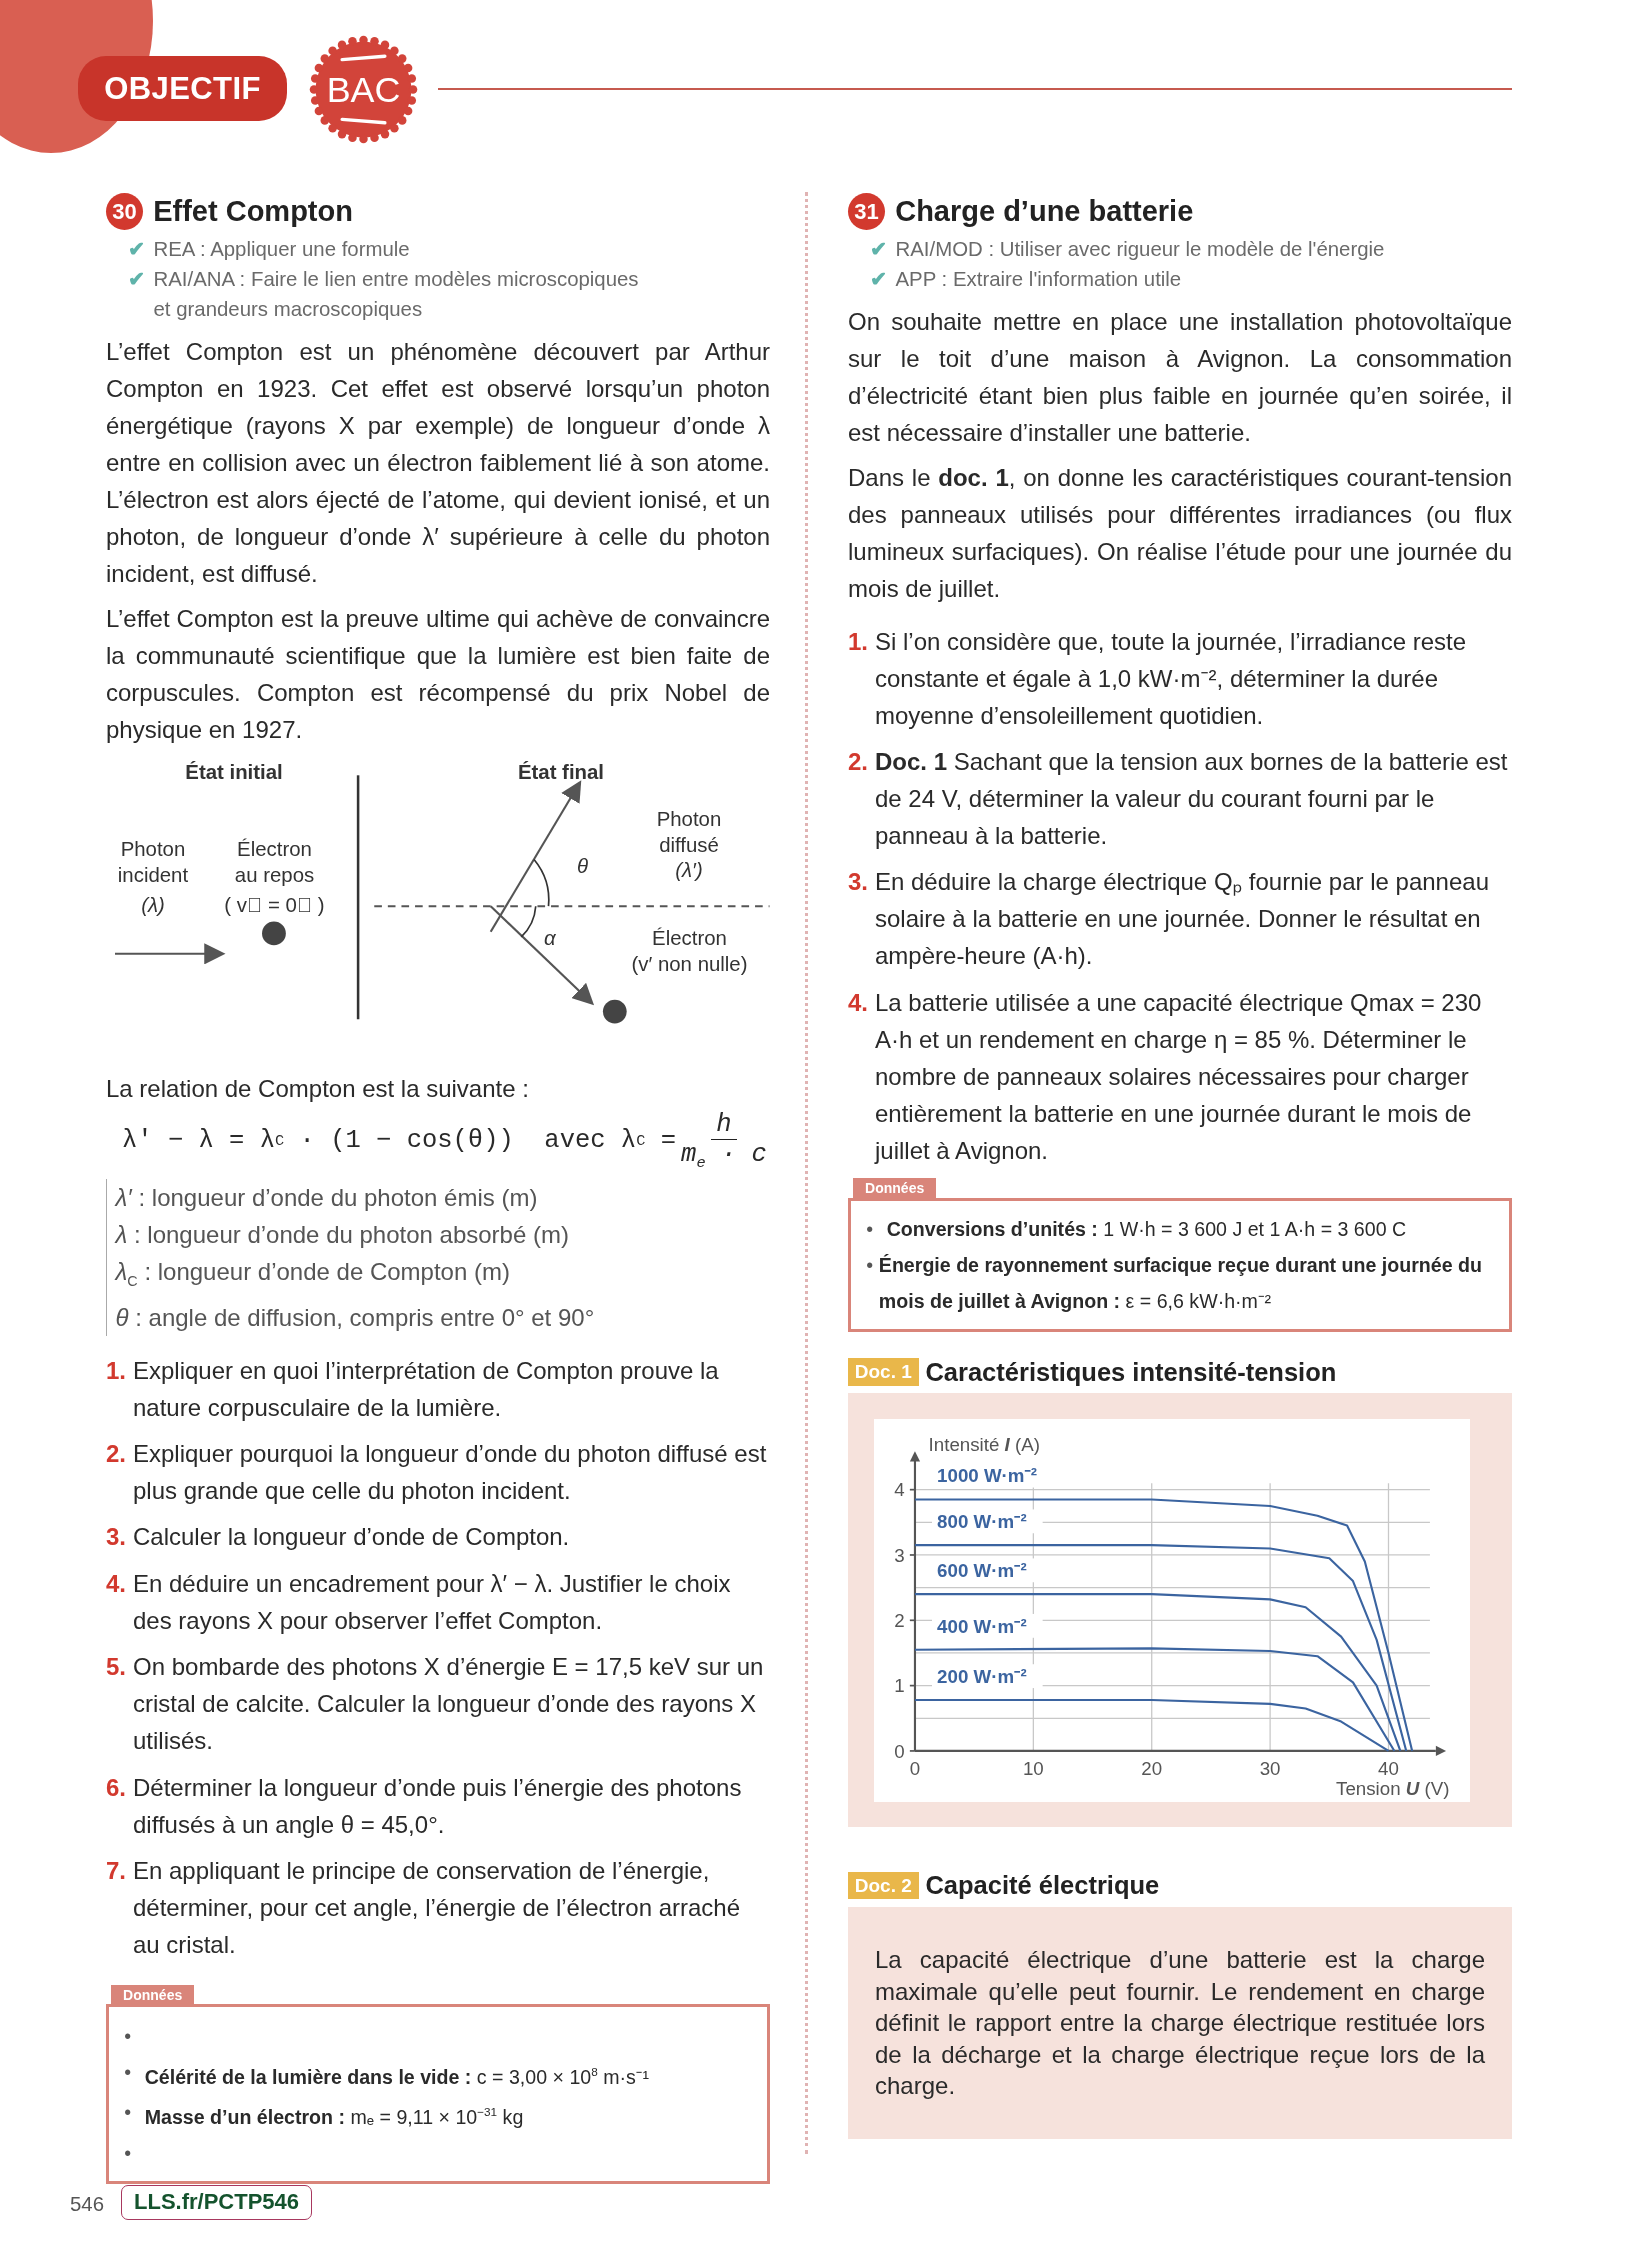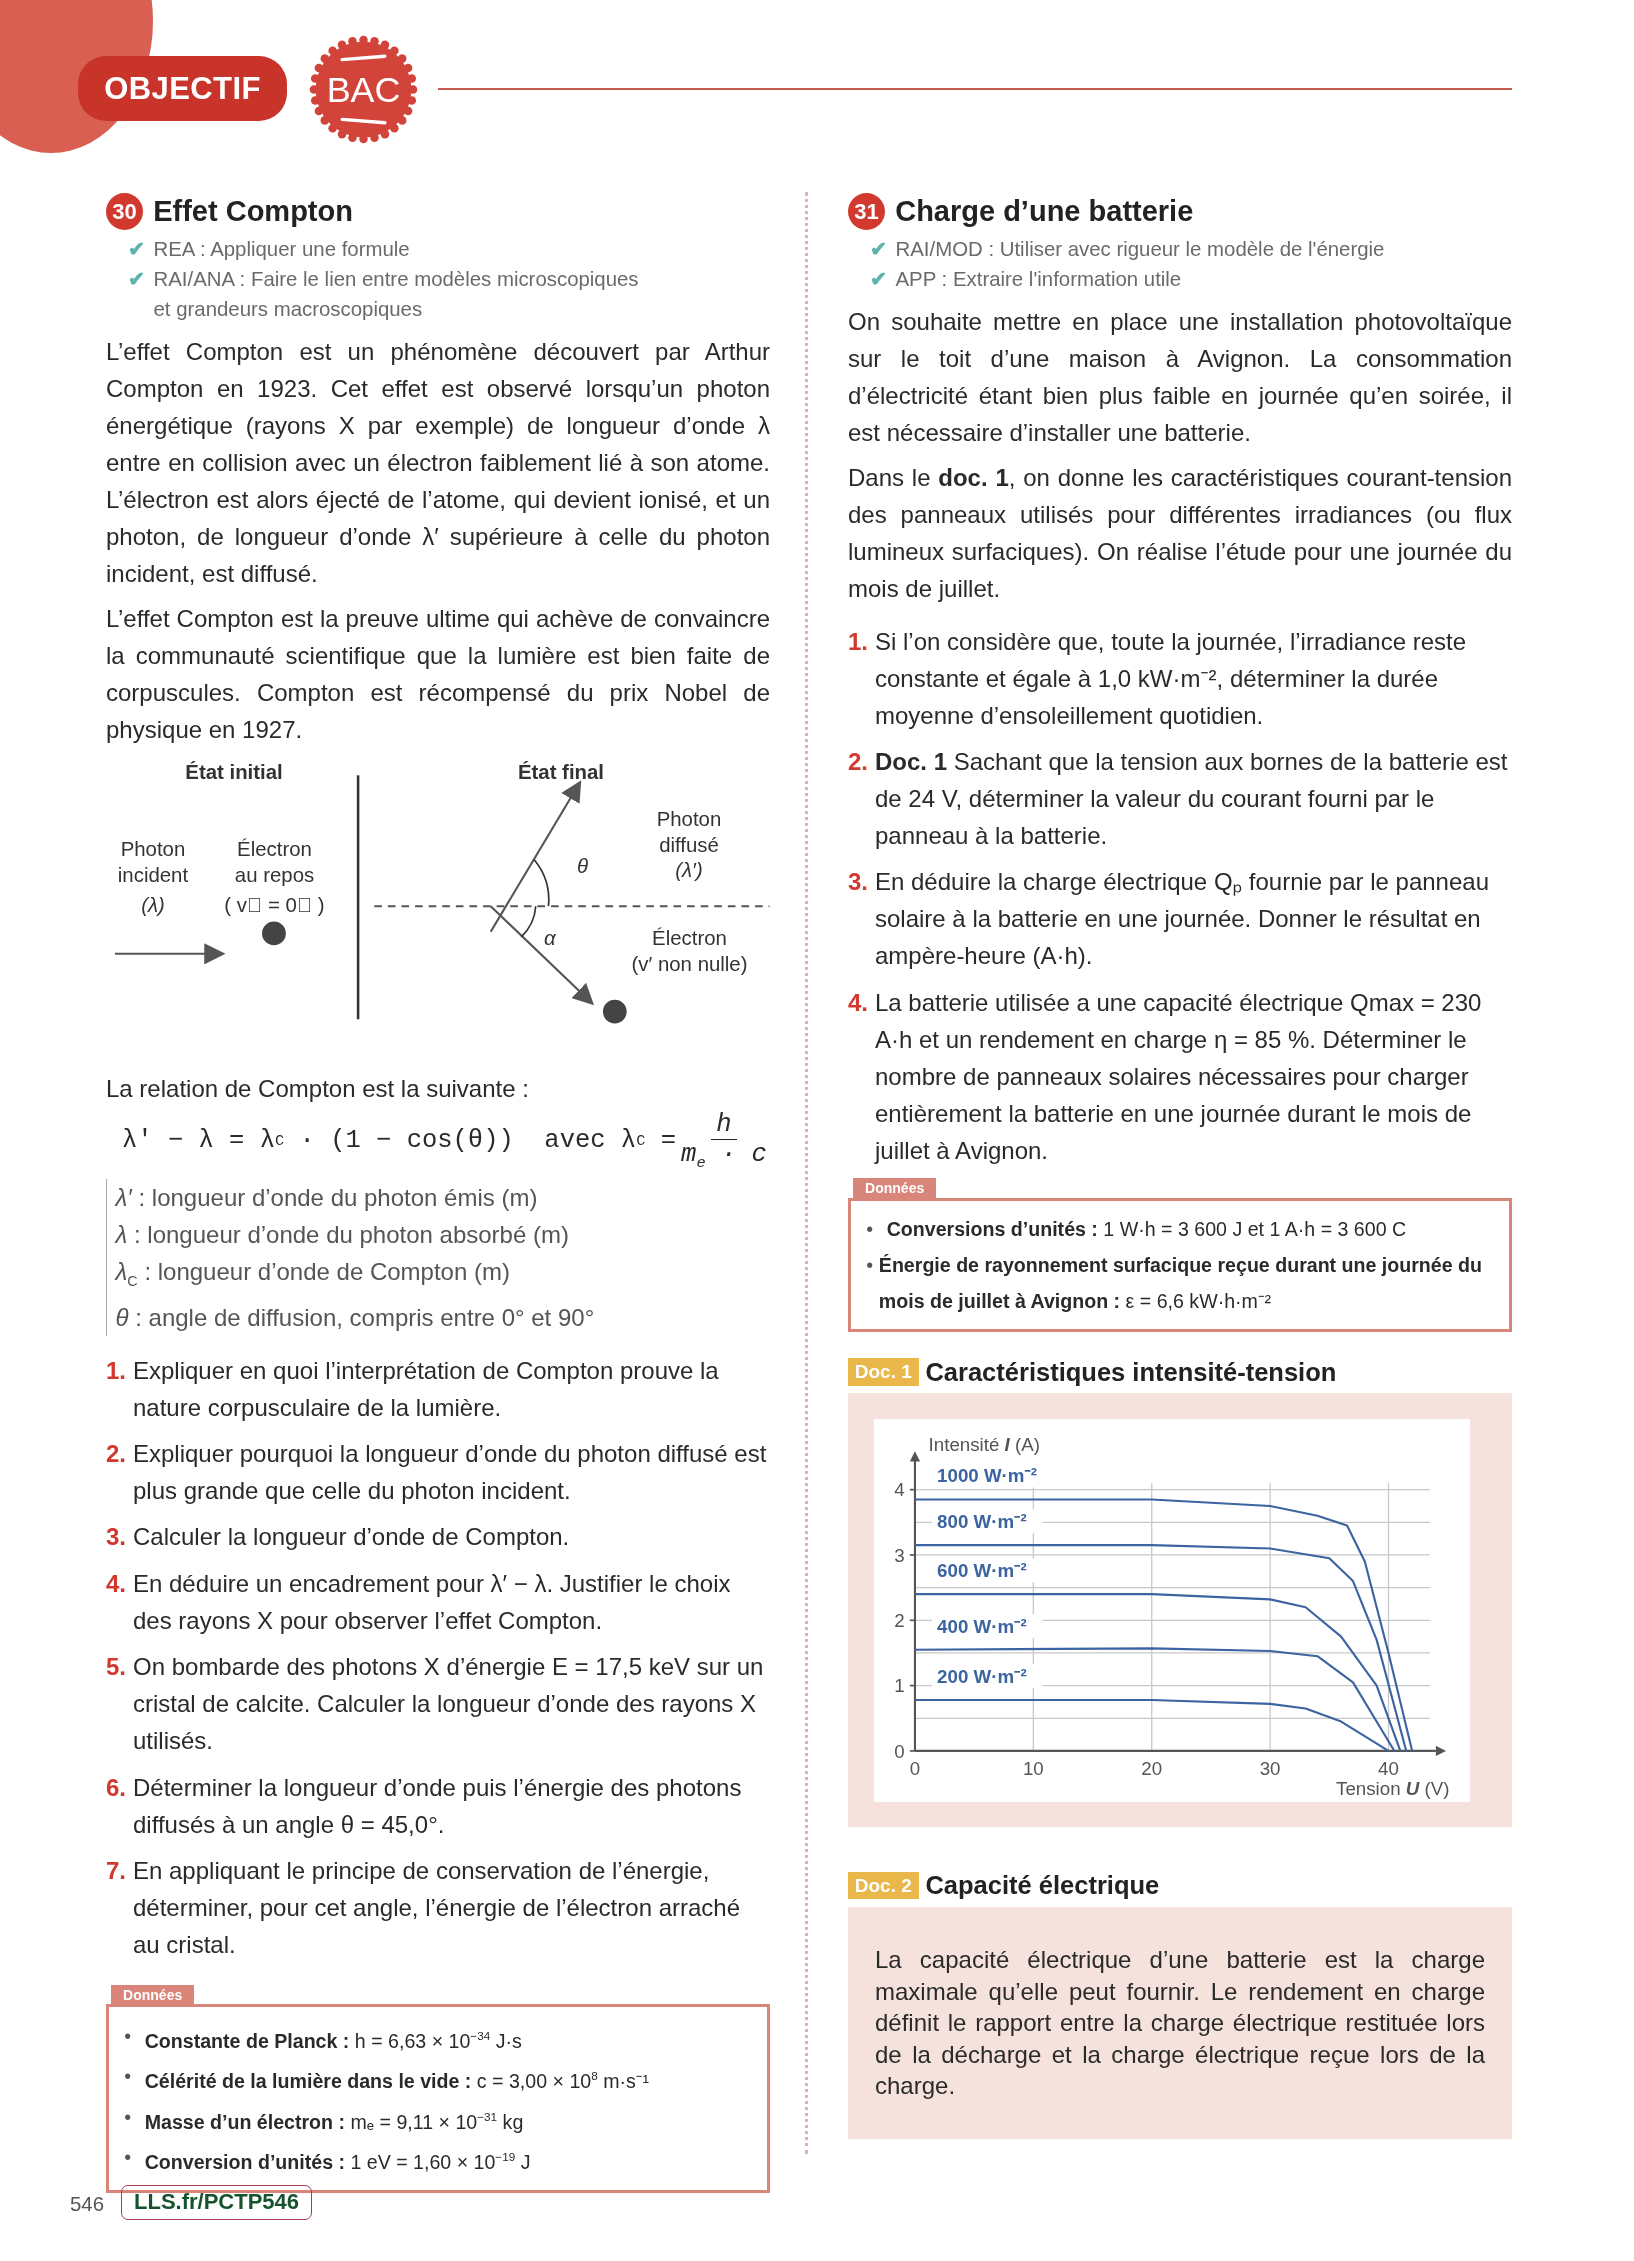--- a/index.html
+++ b/index.html
@@ -221,33 +221,31 @@
         <span class="qn">7.</span>
         <span>En appliquant le principe de conservation de l’énergie, déterminer, pour cet angle, l’énergie de l’électron arraché au cristal.</span>
       </li>
   </ol>
 
   <div class="donnees">
     <div class="donnees-tab">Données</div>
     <div class="donnees-box">
       <div class="row">
           <span class="bul">•</span>
-          <span><b>Constante de Planck :</b><span> h = 6,63 × 10</span><sup>−34</sup><span> J·s</span></span>
         </div>
       <div class="row">
           <span class="bul">•</span>
           <span><b>Célérité de la lumière dans le vide :</b><span> c = 3,00 × 10</span><sup>8</sup><span> m·s⁻¹</span></span>
         </div>
       <div class="row">
           <span class="bul">•</span>
           <span><b>Masse d’un électron :</b><span> mₑ = 9,11 × 10</span><sup>−31</sup><span> kg</span></span>
         </div>
       <div class="row">
           <span class="bul">•</span>
-          <span><b>Conversion d’unités :</b><span> 1 eV = 1,60 × 10</span><sup>−19</sup><span> J</span></span>
         </div>
     </div>
   </div>
 </div>
 
 <div class="col col-right">
   <div class="ex-head">
     <div class="badge">31</div>
     <div class="ex-title">Charge d’une batterie</div>
   </div>

